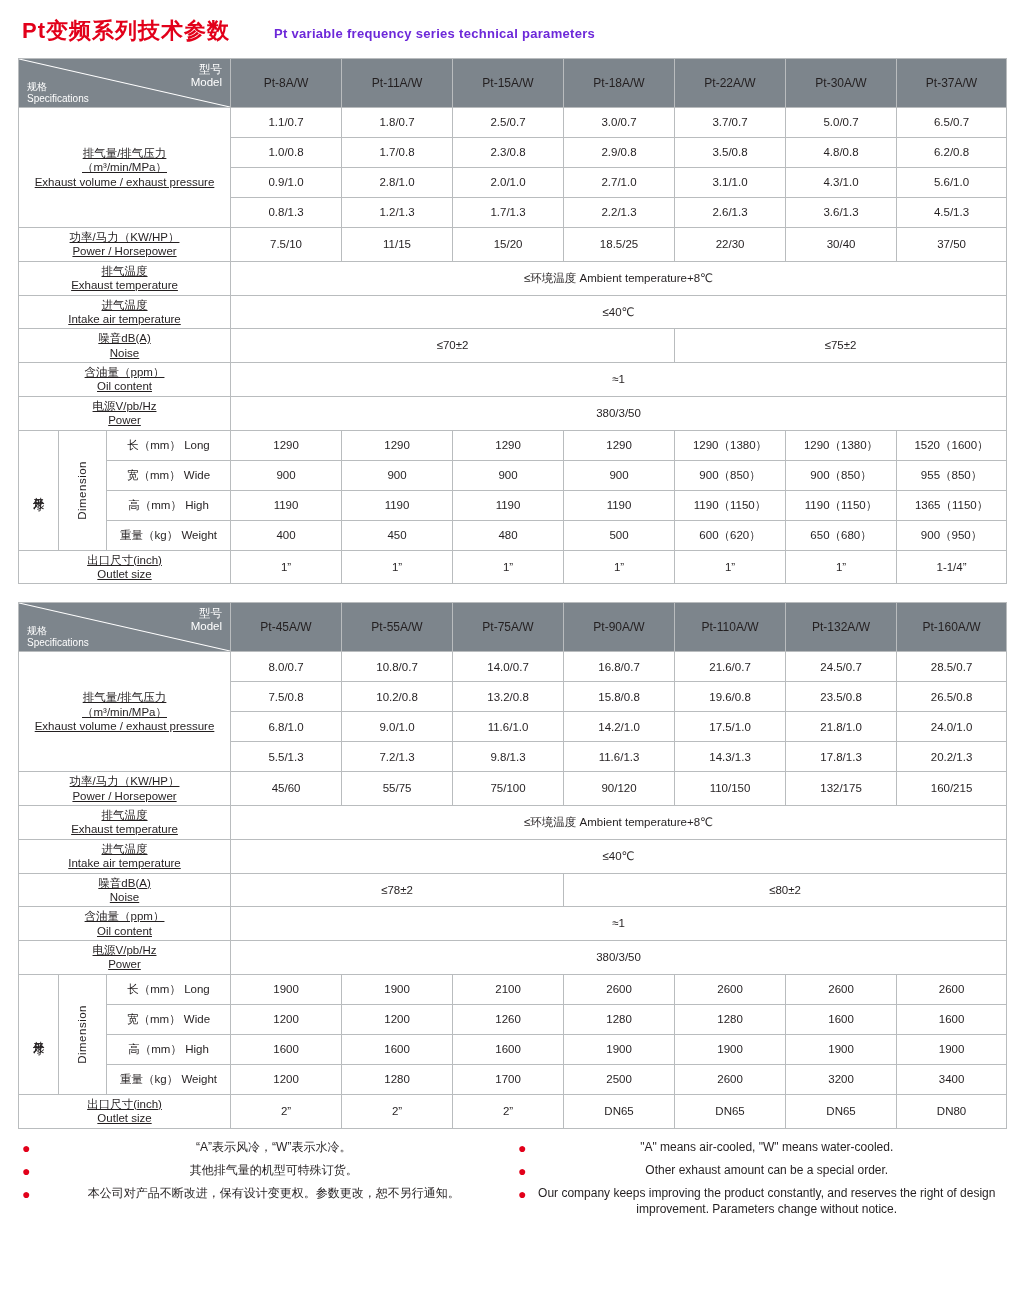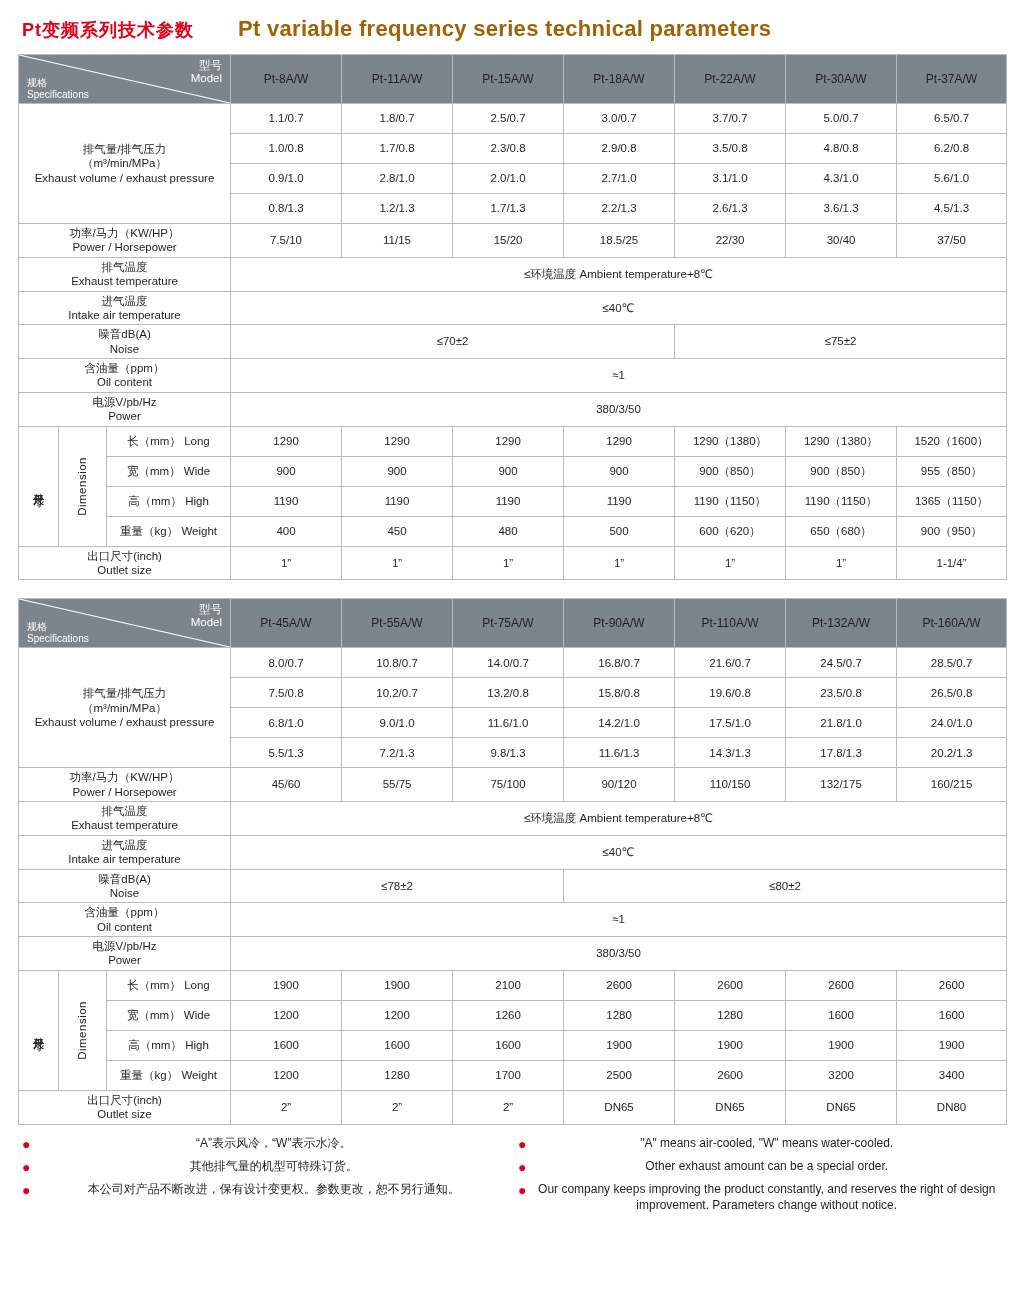--- a/index.html
+++ b/index.html
@@ -7,22 +7,22 @@
     width:1024px;height:1314px;
     background:#ffffff;
     font-family:"Liberation Sans","DejaVu Sans",sans-serif;
     color:#231f20;
     -webkit-font-smoothing:antialiased;
   }
   .page{position:relative;width:1024px;height:1314px;box-sizing:border-box;padding:12px 18px;}
 
   
   .title-row{display:flex;align-items:baseline;gap:44px;padding:4px 4px 12px 4px;}
-  .title-cn{color:#e2001a;font-size:18px;font-weight:bold;letter-spacing:1px;}
-  .title-en{color:#a16207;font-size:22px;font-weight:bold;letter-spacing:.3px;}
+  .title-cn{color:#e2001a;font-size:22px;font-weight:bold;letter-spacing:1px;}
+  .title-en{color:#6d28d9;font-size:13px;font-weight:bold;letter-spacing:.3px;}
 
   
   table.spec{
     width:988px;border-collapse:collapse;table-layout:fixed;
     font-size:11.5px;background:#fff;
   }
   table.spec td{
     border:1px solid #b9bcbe;
     text-align:center;vertical-align:middle;
     padding:2px 2px;
@@ -40,21 +40,21 @@
   .corner .diag{
     position:absolute;left:0;top:0;width:100%;height:100%;
   }
   .corner .model{
     position:absolute;right:8px;top:4px;text-align:right;line-height:1.15;font-size:11.5px;color:#fff;
   }
   .corner .spec{
     position:absolute;left:8px;bottom:3px;text-align:left;line-height:1.15;font-size:10px;color:#fff;
   }
   .rowlabel{
-    text-align:left;padding-left:10px;line-height:1.2;
+    text-align:left;padding-left:10px;line-height:1.2;text-decoration:underline;
   }
   .rowlabel .cn{display:block;}
   .rowlabel .en{display:block;}
   .center-label{text-align:center;}
   .dim-cell{
     padding:0;
   }
   .dim-inner{
     display:flex;align-items:center;justify-content:center;height:100%;
   }
@@ -347,21 +347,21 @@
       <td>8.0/0.7</td>
       <td>10.8/0.7</td>
       <td>14.0/0.7</td>
       <td>16.8/0.7</td>
       <td>21.6/0.7</td>
       <td>24.5/0.7</td>
       <td>28.5/0.7</td>
     </tr>
     <tr class="h30">
       <td>7.5/0.8</td>
-      <td>10.2/0.7</td>
+      <td>10.2/0.8</td>
       <td>13.2/0.8</td>
       <td>15.8/0.8</td>
       <td>19.6/0.8</td>
       <td>23.5/0.8</td>
       <td>26.5/0.8</td>
     </tr>
     <tr class="h30">
       <td>6.8/1.0</td>
       <td>9.0/1.0</td>
       <td>11.6/1.0</td>

